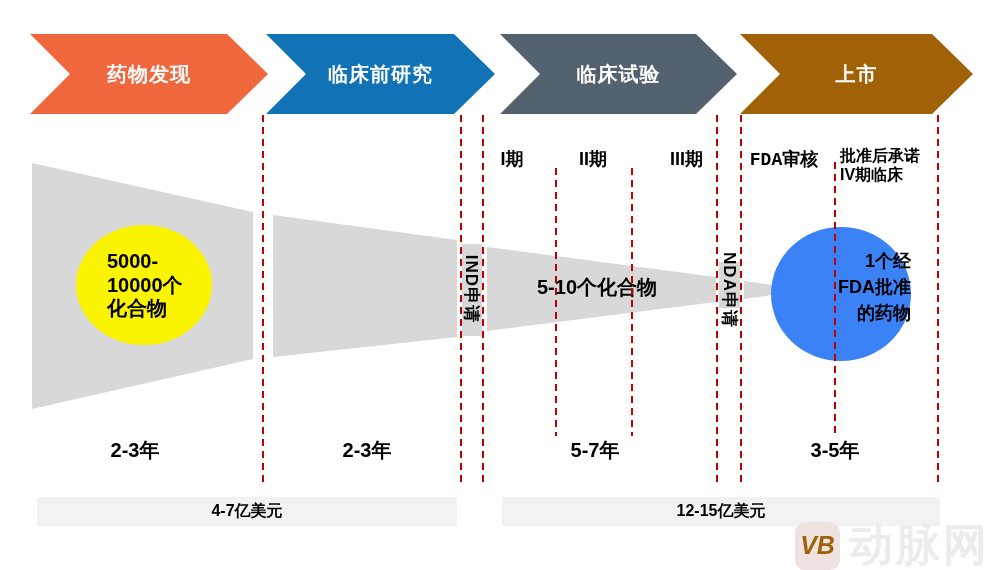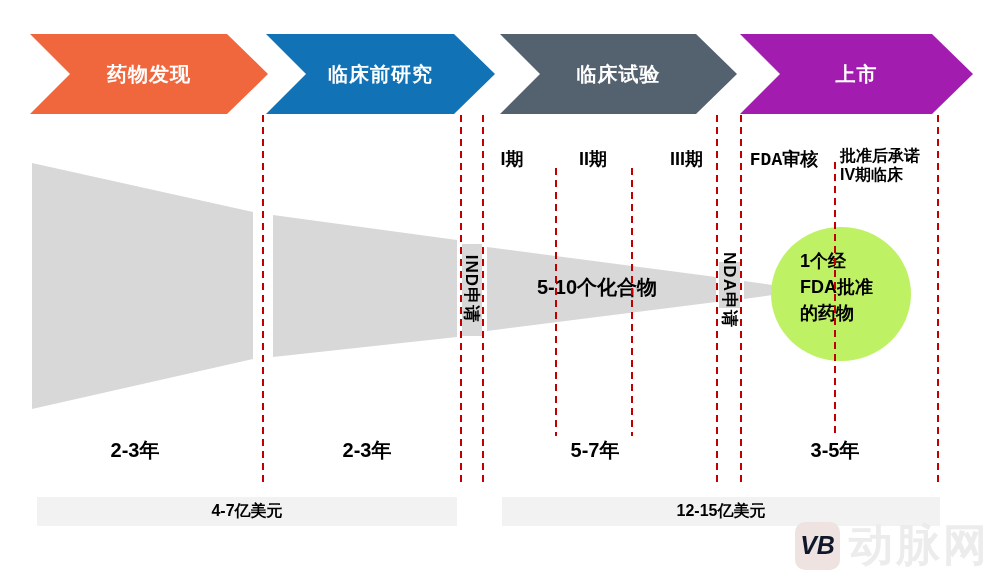--- a/index.html
+++ b/index.html
@@ -9,34 +9,34 @@
   }
   
   .chevron{
     position:absolute;top:34px;height:80px;display:flex;align-items:center;justify-content:center;
     clip-path:polygon(0 0, calc(100% - 41px) 0, 100% 50%, calc(100% - 41px) 100%, 0 100%, 40px 50%);
   }
   .chevron span{color:#fff;font-size:20px;font-weight:bold;letter-spacing:1px;}
   .st1{left:30px;width:238px;background:#F0673E;}
   .st2{left:266px;width:229px;background:#1272B6;}
   .st3{left:500px;width:237px;background:#54616F;}
-  .st4{left:740px;width:233px;background:#a21caf;}
+  .st4{left:740px;width:233px;background:#a16207;}
   
   .fun{position:absolute;background:#D8D8D8;}
   .f1{left:32px;top:163px;width:221px;height:246px;clip-path:polygon(0 0,100% 49px,100% 196px,0 100%);}
   .f2{left:273px;top:215px;width:184px;height:142px;clip-path:polygon(0 0,100% 25px,100% 122px,0 100%);}
   .f3{left:462px;top:244px;width:20px;height:92px;}
   .f4{left:487px;top:247px;width:229px;height:84px;clip-path:polygon(0 0,100% 30px,100% 55px,0 100%);}
   .f5{left:719px;top:262px;width:21px;height:46px;}
   .f6{left:744px;top:281px;width:42px;height:18px;clip-path:polygon(0 0,100% 6px,100% 12px,0 100%);}
   
   .circle{position:absolute;border-radius:50%;}
   .yellow{left:76px;top:225px;width:136px;height:120px;background:#FAF400;}
   .yellow .txt{padding:25px 0 0 31px;font-size:20px;font-weight:bold;line-height:23.5px;}
-  .green{left:771px;top:227px;width:140px;height:134px;background:#bef264;}
+  .green{left:771px;top:227px;width:140px;height:134px;background:#3b82f6;text-align:right;}
   .green .txt{padding:21px 0 0 29px;font-size:18px;font-weight:bold;line-height:26px;}
   
   .dash{position:absolute;width:2px;
     background:repeating-linear-gradient(to bottom,#C00000 0 7px,transparent 7px 12px);}
   .dl1{left:262px;top:115px;height:372px;}
   .dl2{left:460px;top:115px;height:372px;}
   .dl3{left:482px;top:115px;height:372px;}
   .dl4{left:555px;top:168px;height:268px;}
   .dl5{left:631px;top:168px;height:268px;}
   .dl6{left:716px;top:115px;height:372px;}
@@ -60,21 +60,21 @@
   .fda{left:734px;top:147px;width:100px;font-size:18px;font-family:Liberation Mono, monospace;}
   .post{left:840px;top:146px;font-size:16px;line-height:19px;}
   .yr{top:437px;width:100px;font-size:20px;}
   .yr1{left:85px;} .yr2{left:317px;} .yr3{left:545px;} .yr4{left:785px;}
   .costbar{position:absolute;top:497px;height:29px;background:#F2F2F2;
            display:flex;align-items:center;justify-content:center;font-size:16px;font-weight:bold;}
   .cb1{left:37px;width:420px;}
   .cb2{left:502px;width:438px;}
   
   .wm{position:absolute;left:795px;top:516px;display:flex;align-items:center;}
-  .wm-icon{width:45px;height:48px;border-radius:10px;background:#EFE3E1;color:#0f172a;
+  .wm-icon{width:45px;height:48px;border-radius:10px;background:#EFE3E1;color:#a16207;
            display:flex;align-items:center;justify-content:center;
            font-size:25px;font-weight:bold;font-style:italic;}
   .wm-text{margin-left:9px;font-size:44px;font-weight:bold;color:#ECECEC;letter-spacing:3px;}
 </style>
 </head>
 <body>
 
 <div class="canvas">
 
   <div class="chevron st1">
@@ -90,20 +90,25 @@
     <span>上市</span>
   </div>
 
   <div class="fun f1"></div>
   <div class="fun f2"></div>
   <div class="fun f3"></div>
   <div class="fun f4"></div>
   <div class="fun f5"></div>
   <div class="fun f6"></div>
 
+  <div class="circle yellow">
+    <div class="txt ml">5000-
+10000个
+化合物</div>
+  </div>
   <div class="circle green">
     <div class="txt ml">1个经
 FDA批准
 的药物</div>
   </div>
 
   <div class="lbl center compound3">5-10个化合物</div>
 
   <div class="dash dl1"></div>
   <div class="dash dl2"></div>

